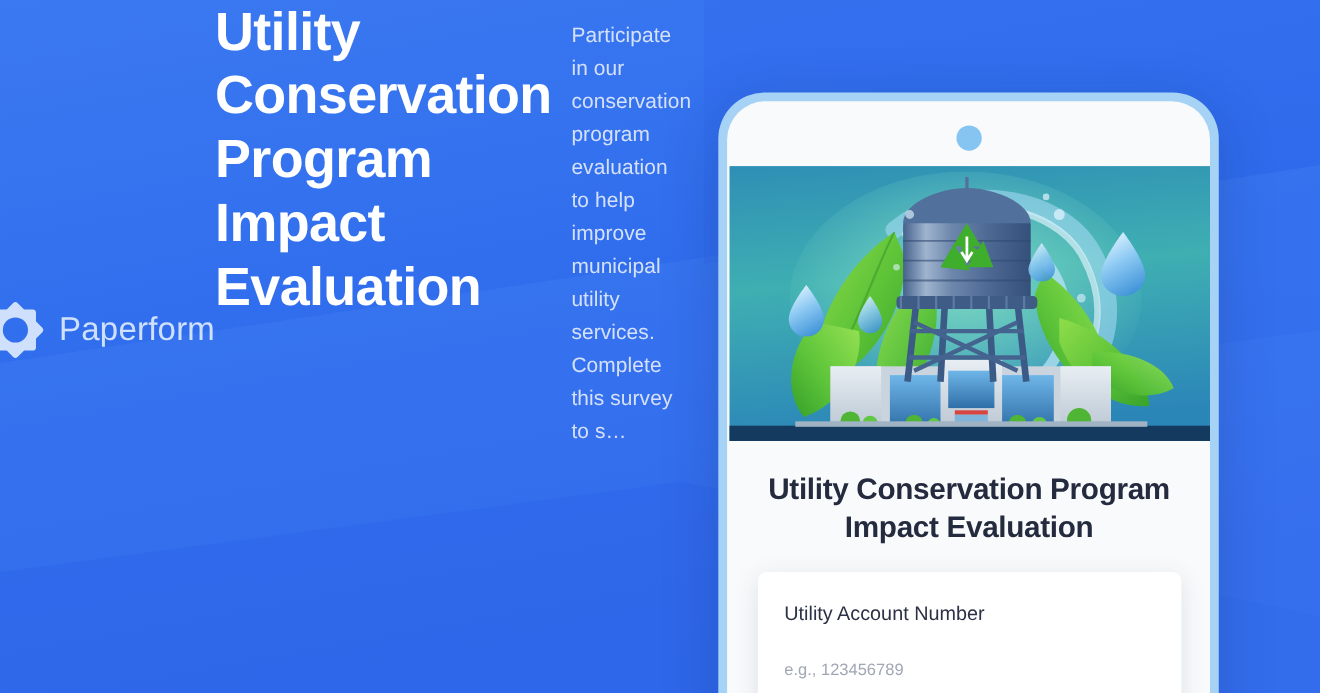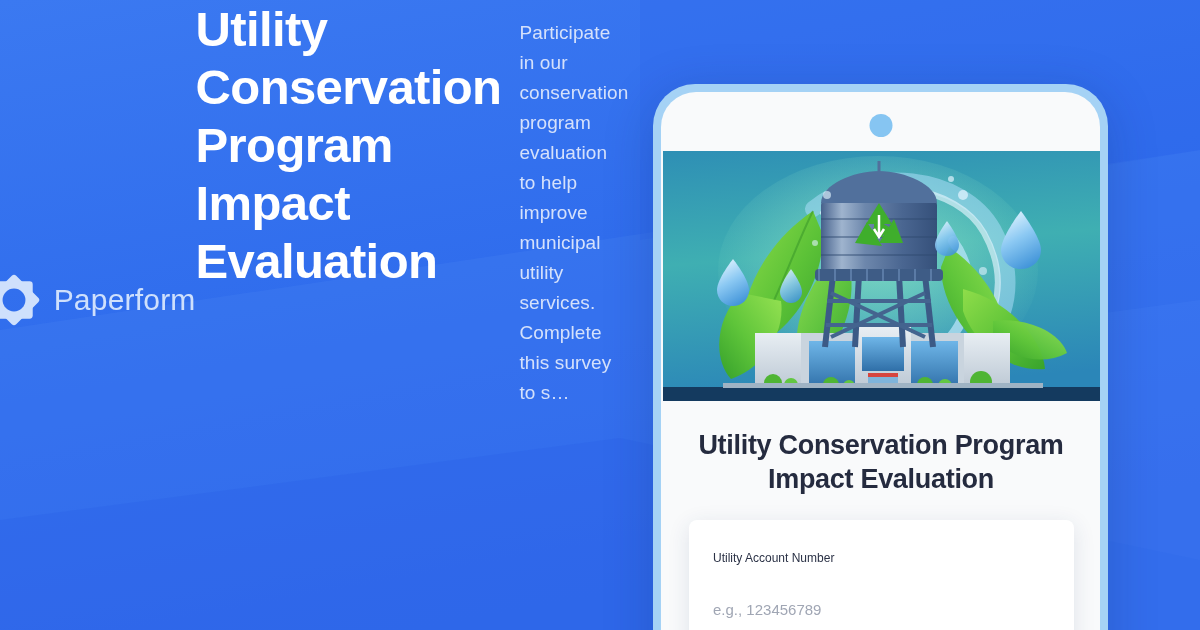--- a/index.html
+++ b/index.html
@@ -143,21 +143,21 @@
     top: 428px;
     left: 28px;
     width: 385px;
     background: #FFFFFF;
     border-radius: 8px;
     box-shadow: 0 5px 22px rgba(36, 56, 110, 0.12);
     padding: 26px 24px 30px 24px;
     box-sizing: border-box;
   }
   .field-label {
-    font-size: 12px;
+    font-size: 18px;
     line-height: 24px;
     color: #2B3246;
     font-weight: 400;
     margin-bottom: 30px;
   }
   .field-input {
     font-size: 15px;
     line-height: 20px;
     color: #A0A6B4;
     padding-bottom: 12px;

